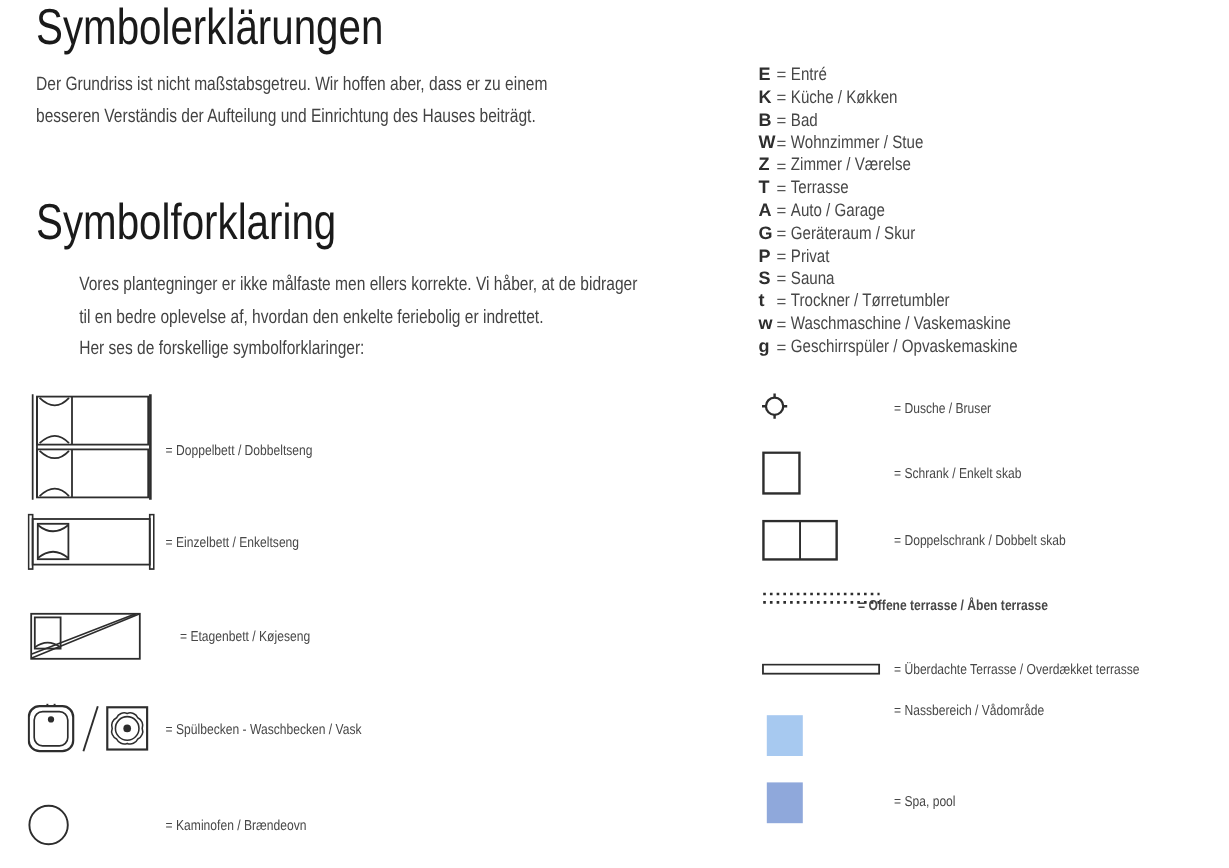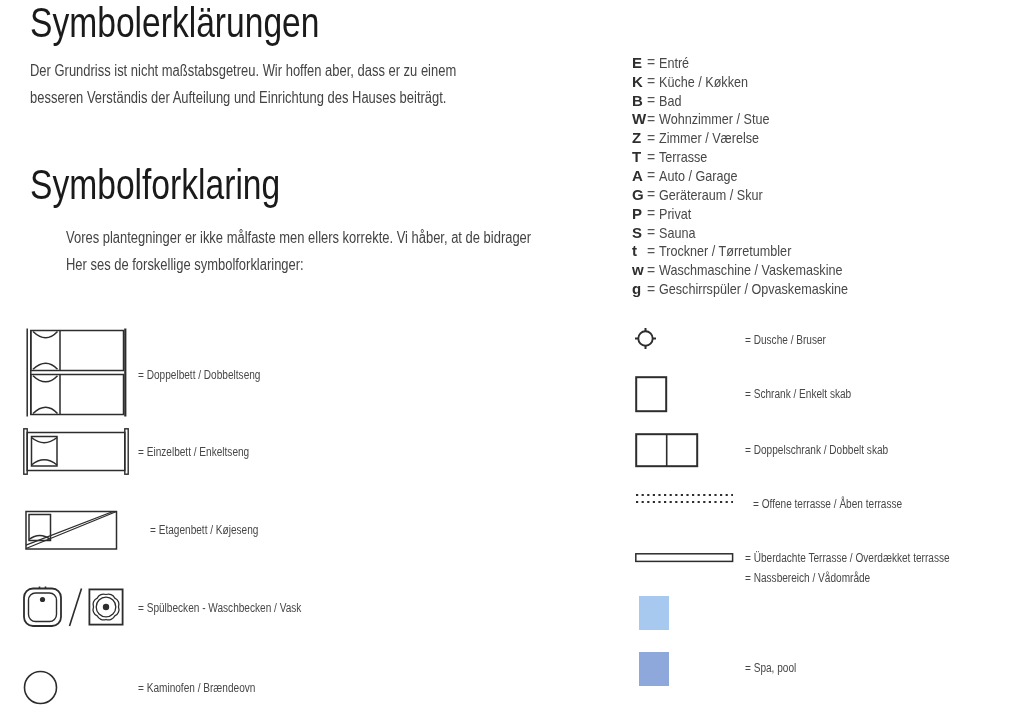--- a/index.html
+++ b/index.html
@@ -47,20 +47,21 @@
 
   <h1 class="h-title" style="top:0px;"><span class="cxh">Symbolerklärungen</span></h1>
   <div class="para" style="top:58px;">
     <div class="line"><span class="cxp">Der Grundriss ist nicht maßstabsgetreu. Wir hoffen aber, dass er zu einem</span></div>
     <div class="line"><span class="cxp">besseren Verständis der Aufteilung und Einrichtung des Hauses beiträgt.</span></div>
   </div>
 
   <h1 class="h-title" style="top:162px;"><span class="cxh">Symbolforklaring</span></h1>
   <div class="para" style="top:225px;margin-left:36px;">
     <div class="line"><span class="cxp">Vores plantegninger er ikke målfaste men ellers korrekte. Vi håber, at de bidrager</span></div>
+    <div class="line"><span class="cxp">til en bedre oplevelse af, hvordan den enkelte feriebolig er indrettet.</span></div>
     <div class="line"><span class="cxp">Her ses de forskellige symbolforklaringer:</span></div>
   </div>
 
   <div class="letters">
     <div class="lrow">
         <span class="lt">E</span>
         <span class="eq">=</span>
         <span class="ll cx">Entré</span>
       </div>
     <div class="lrow">
@@ -183,27 +184,27 @@
 
   <svg class="sym" style="left:635px;top:433px;" width="64" height="35" viewBox="0 0 64 35">
     <rect class="ink" stroke-width="2" x="1.2" y="1.2" width="61" height="32"></rect>
     <path class="ink" stroke-width="1.6" d="M31.7,1.2 V33.2"></path>
   </svg>
   <div class="sym-label" style="left:745px;top:450px;"><span class="cx">= Doppelschrank / Dobbelt skab</span></div>
 
   <svg class="sym" style="left:635px;top:493px;" width="99" height="12" viewBox="0 0 99 12">
     <path class="ink" stroke-width="2.2" stroke-dasharray="2.2 3.4" d="M1,2 H98 M1,9 H98"></path>
   </svg>
-  <div class="sym-label" style="left:753px;top:504px;"><span class="cx">= Offene terrasse / Åben terrasse</span></div>
+  <div class="sym-label" style="left:715px;top:504px;font-weight:bold;"><span class="cx">= Offene terrasse / Åben terrasse</span></div>
 
   <svg class="sym" style="left:635px;top:553px;" width="99" height="10" viewBox="0 0 99 10">
     <rect class="ink" stroke-width="1.5" x="0.8" y="0.8" width="96.8" height="7.6"></rect>
   </svg>
   <div class="sym-label" style="left:745px;top:558px;"><span class="cx">= Überdachte Terrasse / Overdækket terrasse</span></div>
 
   <div class="swatch" style="left: 639px; top: 596px; background-color: rgb(167, 201, 240);"></div>
-  <div class="sym-label" style="left:745px;top:578px;"><span class="cx">= Nassbereich / Vådområde</span></div>
+  <div class="sym-label" style="left:745px;top:592px;"><span class="cx">= Nassbereich / Vådområde</span></div>
 
   <div class="swatch" style="left: 639px; top: 652px; background-color: rgb(143, 168, 219);"></div>
   <div class="sym-label" style="left:745px;top:668px;"><span class="cx">= Spa, pool</span></div>
 
   <div class="bottom-edge"></div>
 </div>
 
 </body></html>

